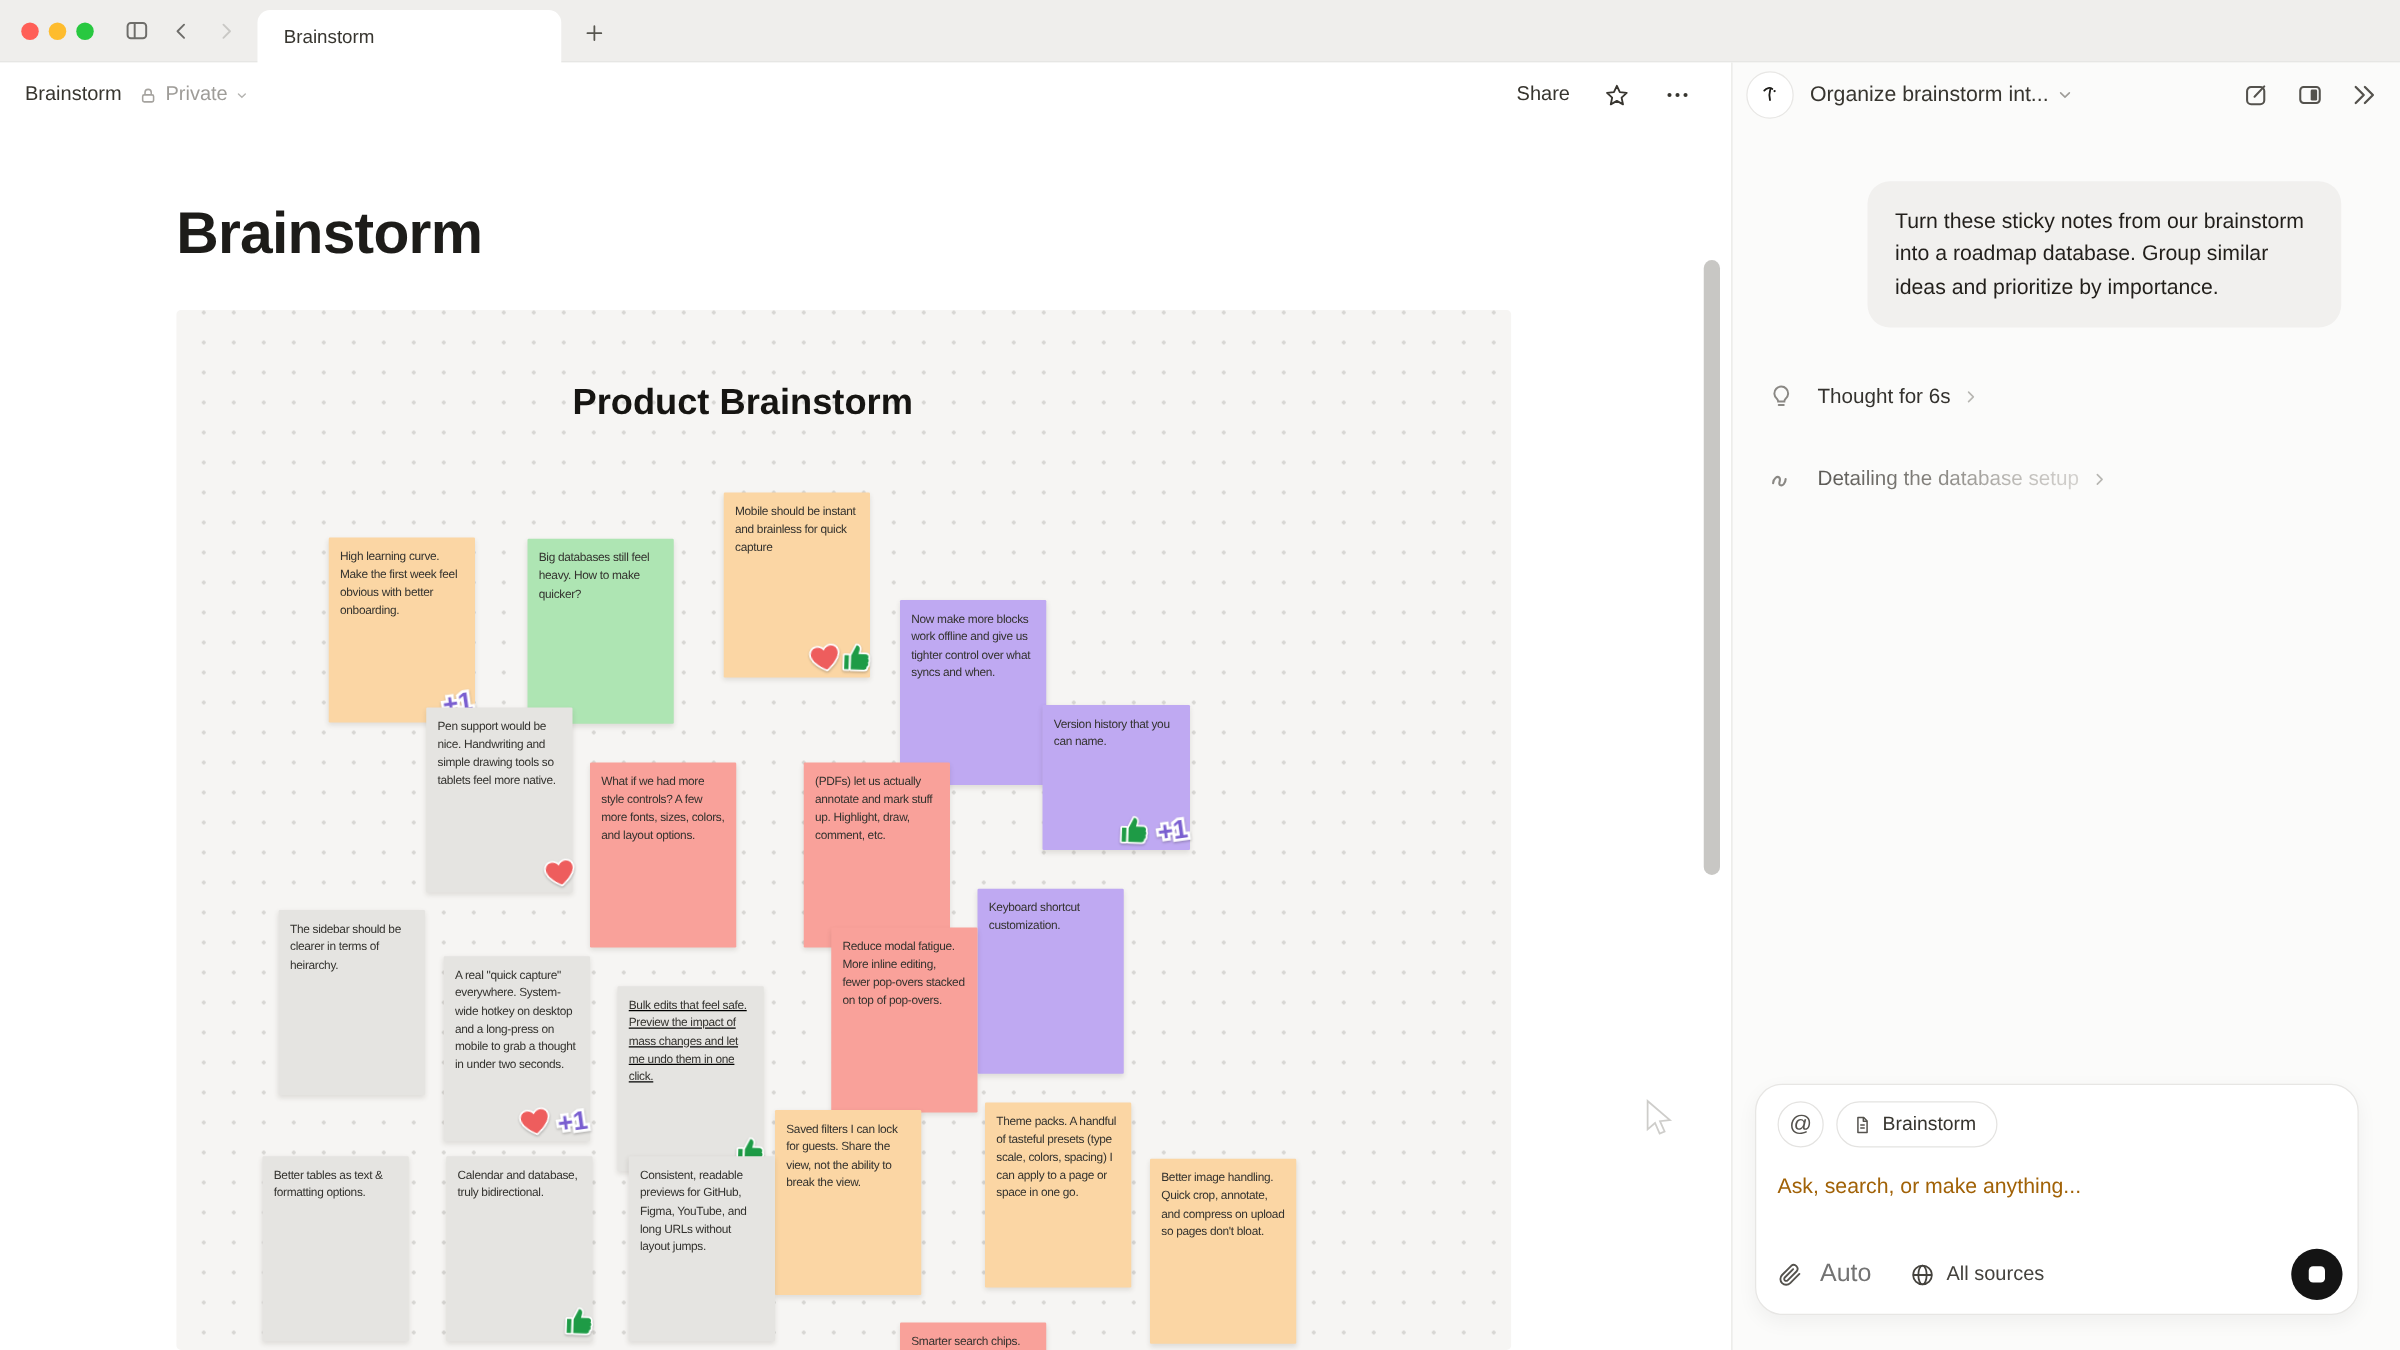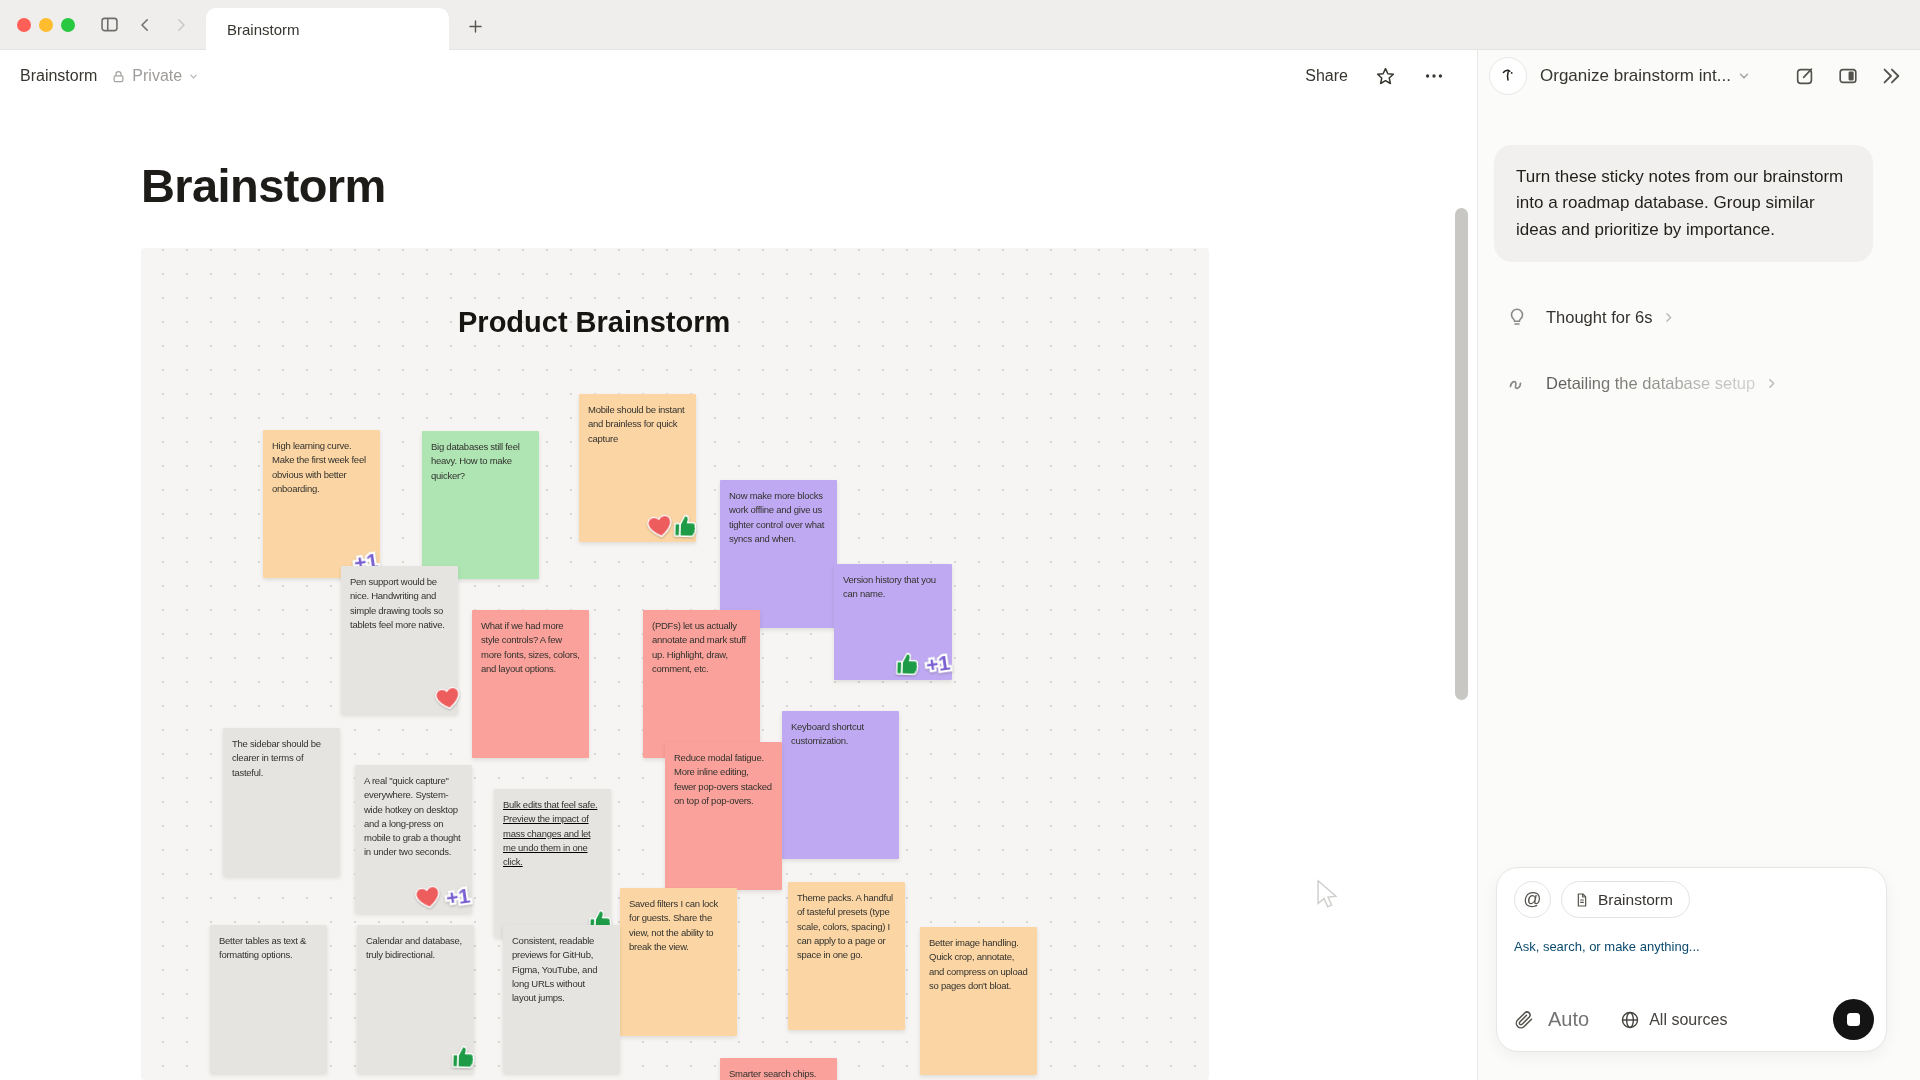--- a/index.html
+++ b/index.html
@@ -48,21 +48,21 @@
   .stickers { position:absolute; right:-4px; bottom:3px; display:flex; align-items:flex-end; }
   .sticker { display:inline-block; filter:drop-shadow(0 1px 1px rgba(0,0,0,.25)); }
   .s-heart { transform:rotate(-10deg); }
   .s-thumbs-up { transform:rotate(2deg); margin-left:-4px; }
   .s-plus-one { transform:rotate(-8deg); margin-left:-2px; }
 
   .scroll-thumb { position:absolute; right:9px; top:106px; width:13px; height:492px;
     background:#c8c7c4; border-radius:7px; }
 
   
-  .panel { width:443px; background:#fbfbfa; border-left:1px solid #e8e7e5; position:relative; }
+  .panel { width:535px; background:#fbfbfa; border-left:1px solid #e8e7e5; position:relative; }
   .panel-header { height:52px; display:flex; align-items:center; padding:0 18px 0 11px; }
   .face { width:38px; height:38px; border-radius:50%; background:#fff; border:1px solid #e8e7e5;
     display:flex; align-items:center; justify-content:center; color:#1d1c19; }
   .panel-title { margin-left:13px; font-size:17px; color:#37352f; white-space:nowrap;
     overflow:hidden; text-overflow:ellipsis; max-width:242px; }
   .panel-title-chev { margin-left:6px; color:#9e9c98; display:flex; }
   .panel-hdr-icons { margin-left:auto; display:flex; align-items:center; gap:21px; color:#54524d; }
 
   .date-line { margin-top:71px; text-align:center; color:#9e9c98; font-size:14.5px;
     display:flex; justify-content:center; gap:9px; }
@@ -79,21 +79,21 @@
 
   .composer { position:absolute; left:18px; right:33px; bottom:28px; height:185px; background:#fff;
     border:1px solid #e7e6e4; border-radius:22px; box-shadow:0 5px 16px rgba(0,0,0,.05);
     padding:13px 12px 12px 17px; }
   .chips { display:flex; align-items:center; gap:10px; }
   .at-chip { width:37px; height:37px; border:1px solid #e4e3e1; border-radius:50%;
     display:flex; align-items:center; justify-content:center; font-size:18px; color:#54524d; background:#fff; }
   .ctx-chip { height:37px; border:1px solid #e4e3e1; border-radius:19px; background:#fff;
     display:flex; align-items:center; gap:8px; padding:0 16px 0 12px; font-size:15.5px; color:#37352f; }
   .ctx-chip .doc { color:#54524d; display:flex; }
-  .composer-input { margin-top:21px; font-size:13px; color:#0c4a6e; }
+  .composer-input { margin-top:21px; font-size:17px; color:#a16207; }
   .composer-bottom { position:absolute; left:17px; right:12px; bottom:11px; display:flex; align-items:center; }
   .clip { color:#54524d; display:flex; }
   .auto-label { margin-left:14px; font-size:20px; color:#737373; }
   .sources { margin-left:31px; display:flex; align-items:center; gap:9px; color:#44423d; font-size:16px; font-weight:500; }
   .send-btn { margin-left:auto; width:41px; height:41px; border-radius:50%; background:#141414; border:none;
     display:flex; align-items:center; justify-content:center; }
   .send-btn .sq { width:13px; height:13px; background:#fff; border-radius:3.5px; }
 
   .cursor { position:absolute; left:1313px; top:878px; opacity:.8; pointer-events:none; z-index:50; }
 </style>
@@ -233,21 +233,21 @@
             <div class="note" style="left: 331px; top: 362px; background: rgb(249, 161, 154);">
               <div class="note-text">What if we had more style controls? A few more fonts, sizes, colors, and layout options.</div>
             </div>
             <div class="note" style="left: 502px; top: 362px; background: rgb(249, 161, 154);">
               <div class="note-text">(PDFs) let us actually annotate and mark stuff up. Highlight, draw, comment, etc.</div>
             </div>
             <div class="note" style="left: 641px; top: 463px; background: rgb(191, 169, 242);">
               <div class="note-text">Keyboard shortcut customization.</div>
             </div>
             <div class="note" style="left: 82px; top: 480px; background: rgb(229, 228, 225);">
-              <div class="note-text">The sidebar should be clearer in terms of tasteful.</div>
+              <div class="note-text">The sidebar should be clearer in terms of heirarchy.</div>
             </div>
             <div class="note" style="left: 214px; top: 517px; background: rgb(229, 228, 225);">
               <div class="note-text">A real "quick capture" everywhere. System-wide hotkey on desktop and a long-press on mobile to grab a thought in under two seconds.</div>
               <div class="stickers">
                 <span class="sticker s-heart">
                   <svg width="28" height="26" viewBox="0 0 24 24">
                     <path d="M12 21C8.2 18.6 3.6 15 2.3 10.7 1.2 7 3.6 3.8 6.9 3.8c2 0 3.8 1.1 5.1 3 1.3-1.9 3.1-3 5.1-3 3.3 0 5.7 3.2 4.6 6.9C20.4 15 15.8 18.6 12 21z" fill="#ee5d5d" stroke="#fff" stroke-width="2.6" paint-order="stroke" stroke-linejoin="round"></path>
                   </svg>
                 </span>
                 <span class="sticker s-plus-one">

